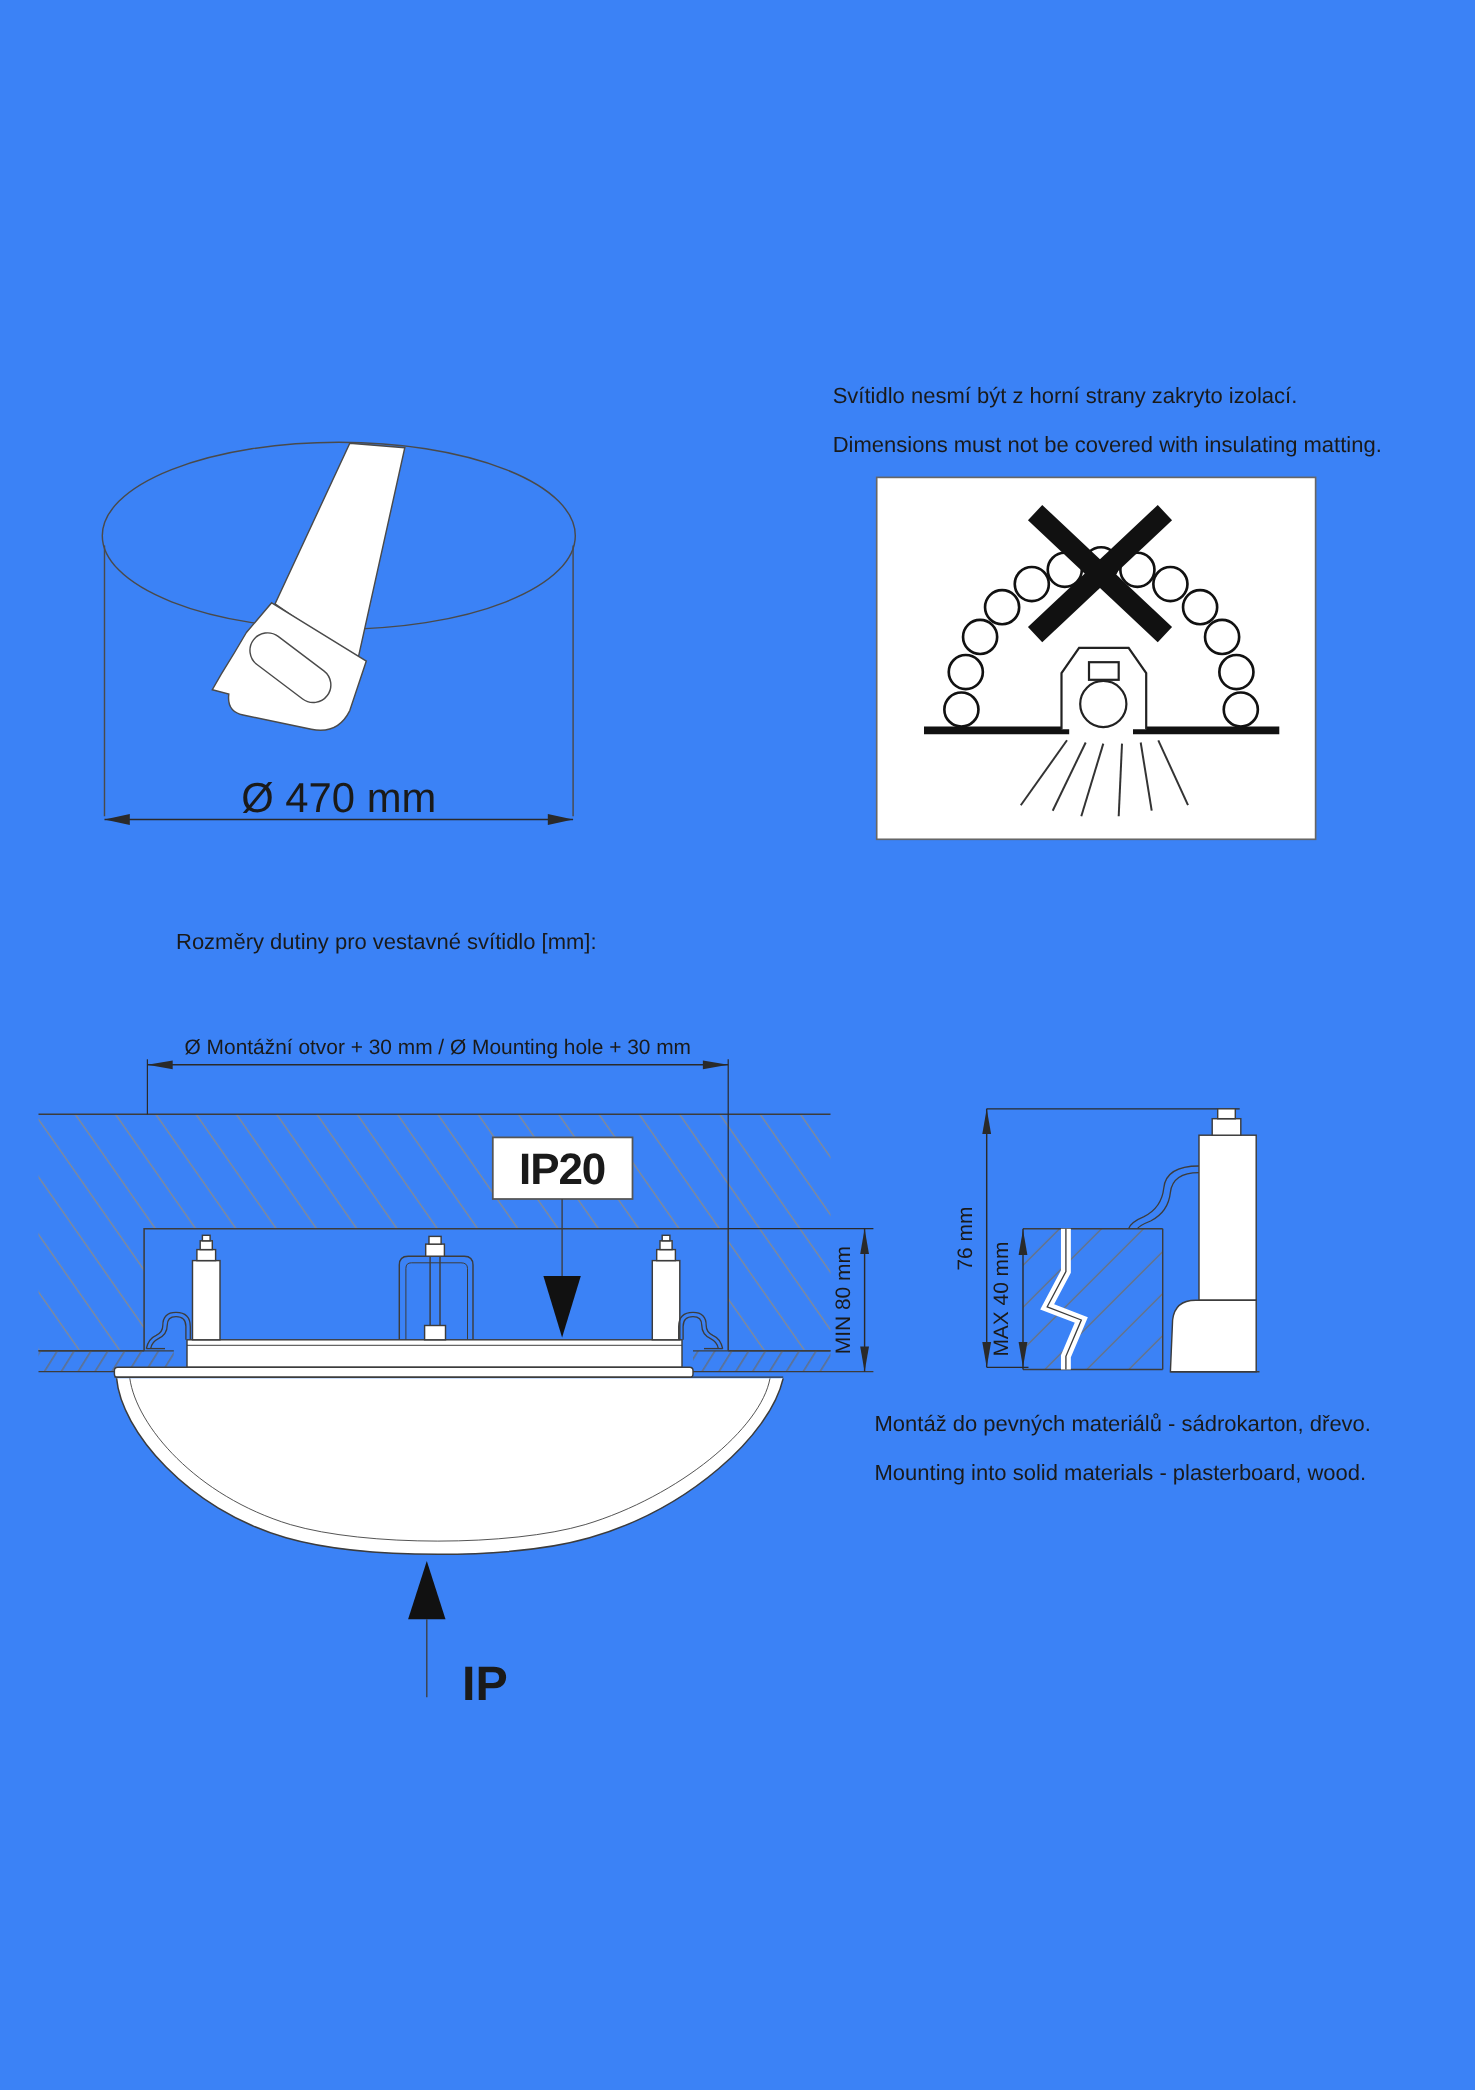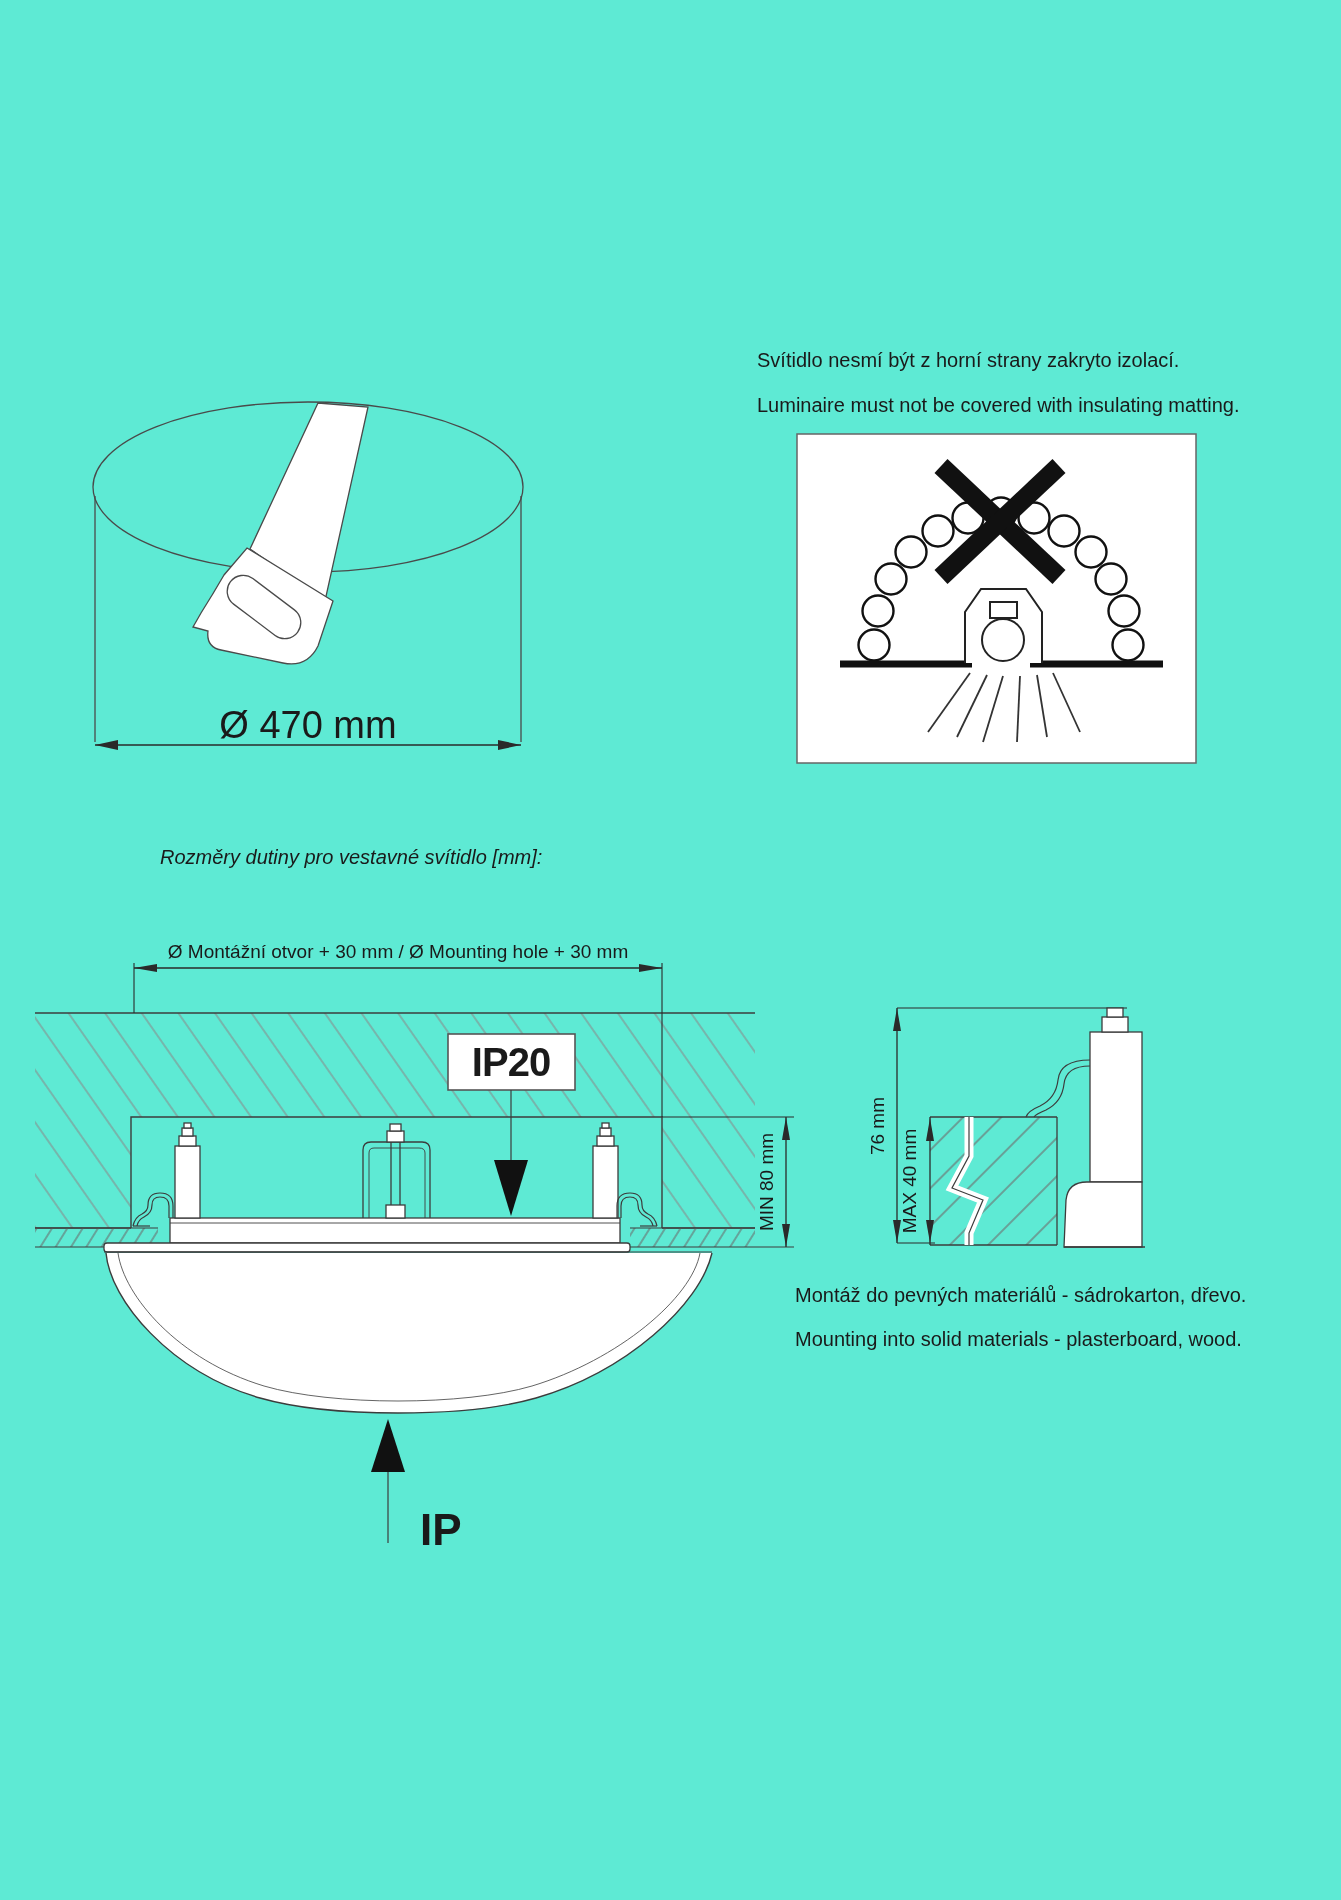--- a/index.html
+++ b/index.html
@@ -1,39 +1,39 @@
 <!DOCTYPE html>
 <html><head>
 <meta charset="utf-8">
 <style>
   html,body{margin:0;padding:0;background:#fff;}
-  .page{position:relative;width:1341px;height:1900px;background:#5eead4;overflow:hidden;
+  .page{position:relative;width:1341px;height:1900px;background:#3b82f6;overflow:hidden;
         font-family:"Liberation Sans", sans-serif;color:#1a1a1a;}
   .note{position:absolute;font-size:20px;color:#1a1a1a;white-space:nowrap;}
   .note div{height:45px;line-height:45px;}
   .note.tight div{height:38px;line-height:38px;}
   .note.wide div{height:44px;line-height:44px;}
   svg{position:absolute;left:0;top:0;}
   svg text{font-family:"Liberation Sans", sans-serif;fill:#1a1a1a;}
   .dimtext{font-size:19px;}
   .bigdim{font-size:38px;}
   .ip20{font-size:40px;font-weight:bold;letter-spacing:-1px;}
   .iplbl{font-size:44px;font-weight:bold;}
 </style>
 </head>
 <body>
 
 <div class="page">
 
   <div class="note" style="left:757px;top:338px;">
     <div>Svítidlo nesmí být z horní strany zakryto izolací.</div>
-    <div>Luminaire must not be covered with insulating matting.</div>
+    <div>Dimensions must not be covered with insulating matting.</div>
   </div>
 
-  <div class="note tight" style="left:160px;top:838px;font-style:italic;">
+  <div class="note tight" style="left:160px;top:838px;">
     <div>Rozměry dutiny pro vestavné svítidlo [mm]:</div>
   </div>
 
   <div class="note wide" style="left:795px;top:1273px;">
     <div>Montáž do pevných materiálů - sádrokarton, dřevo.</div>
     <div>Mounting into solid materials - plasterboard, wood.</div>
   </div>
 
   <svg width="1341" height="1900" viewBox="0 0 1341 1900">
     <defs>

